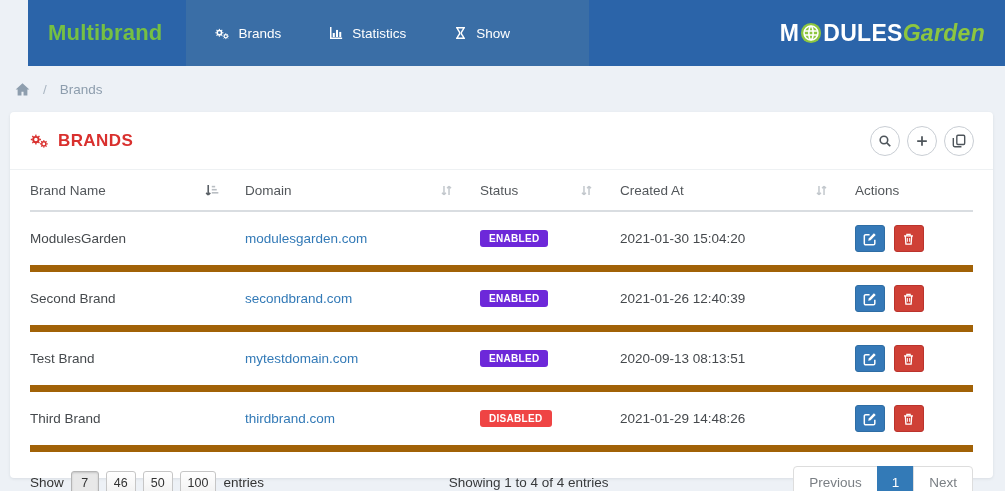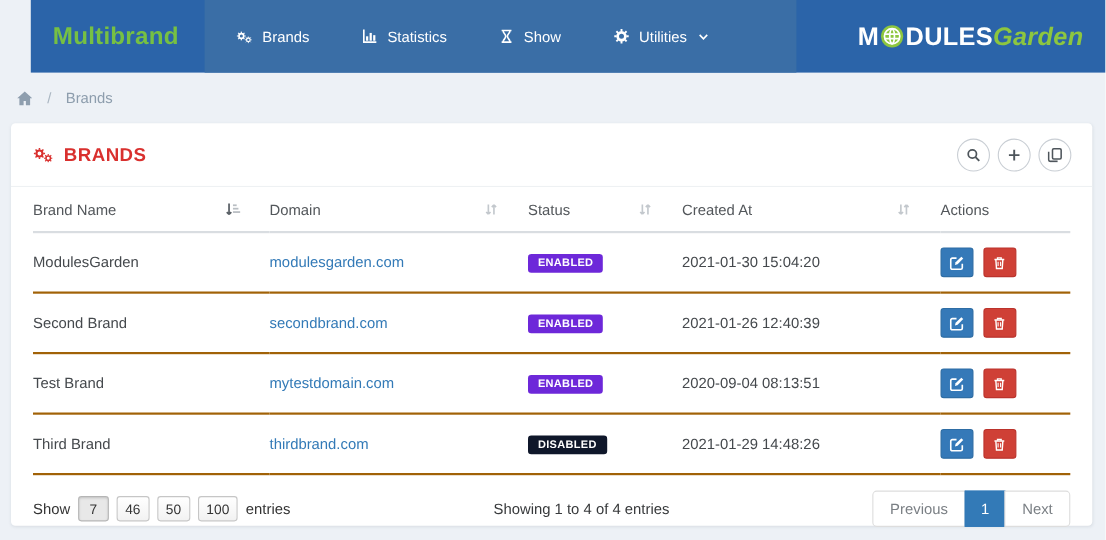--- a/index.html
+++ b/index.html
@@ -48,27 +48,27 @@
 
   
   .table-wrap { padding:0 20px; }
   table { width:100%; border-collapse:collapse; table-layout:fixed; }
   col.c-brand{width:215px} col.c-domain{width:235px} col.c-status{width:140px}
   col.c-created{width:235px} col.c-actions{width:auto}
   thead th { text-align:left; font-weight:normal; color:#53575b; font-size:13.5px;
              padding:13px 26px 12px 0; border-bottom:2px solid #d9dde1; cursor:pointer; }
   thead th.no-sort { cursor:default; }
   .head-flex { display:flex; align-items:center; justify-content:space-between; }
-  tbody td { font-size:13.5px; color:#45494d; padding:13px 0; border-bottom:2px solid #a16207;
+  tbody td { font-size:13.5px; color:#45494d; padding:13px 0; border-bottom:7px solid #a16207;
              height:46px; }
   .cell-link { color:#337ab7; text-decoration:none; cursor:pointer; }
   .badge { display:inline-block; padding:4px 9px 3px; font-size:10px; font-weight:bold;
            color:#fff; border-radius:3px; letter-spacing:.3px; line-height:1; }
   .badge.enabled { background:#6d28d9; }
-  .badge.disabled { background:#0f172a;text-align:center; }
+  .badge.disabled { background:#ef4444;text-align:center; }
   .action-btn { width:30px; height:27px; border-radius:3px; display:inline-flex;
                 align-items:center; justify-content:center; margin-right:5px;
                 cursor:pointer; border:1px solid transparent; color:#fff; }
   .action-btn.edit { background:#3579b8; border-color:#2e6da4; }
   .action-btn.del  { background:#cf4036; border-color:#bb332c; }
 
   
   .panel-footer { display:flex; align-items:center; justify-content:space-between;
                   padding:14px 20px 0; font-size:13.5px; color:#333; }
   .show-group { display:flex; align-items:center; gap:7px; }
@@ -192,29 +192,20 @@
           <use href="#i-chart"></use>
         </svg>
       <span>Statistics</span>
     </div>
     <div class="nav-item">
       <svg class="ic" width="13" height="14">
           <use href="#i-hourglass"></use>
         </svg>
       <span>Show</span>
     </div>
-    <div class="nav-item">
-      <svg class="ic" width="14" height="14">
-          <use href="#i-gear"></use>
-        </svg>
-      <span>Utilities</span>
-      <svg class="ic" width="11" height="11">
-          <use href="#i-chev"></use>
-        </svg>
-    </div>
   </nav>
   <div class="logo">
     <span>M</span>
       <svg class="globe">
         <use href="#i-globe"></use>
       </svg>
       <span>DULES</span>
       <span class="garden">Garden</span>
   </div>
 </header>
@@ -340,21 +331,21 @@
                   <use href="#i-trash"></use>
                 </svg>
               </span>
             </td>
           </tr>
 
           <tr>
             <td>Test Brand</td>
             <td><a class="cell-link">mytestdomain.com</a></td>
             <td><span class="badge enabled">ENABLED</span></td>
-            <td>2020-09-04 08:13:51</td>
+            <td>2020-09-13 08:13:51</td>
             <td>
               <span class="action-btn edit">
                 <svg class="ic" width="14" height="14">
                   <use href="#i-edit"></use>
                 </svg>
               </span>
               <span class="action-btn del">
                 <svg class="ic" width="13" height="14">
                   <use href="#i-trash"></use>
                 </svg>

